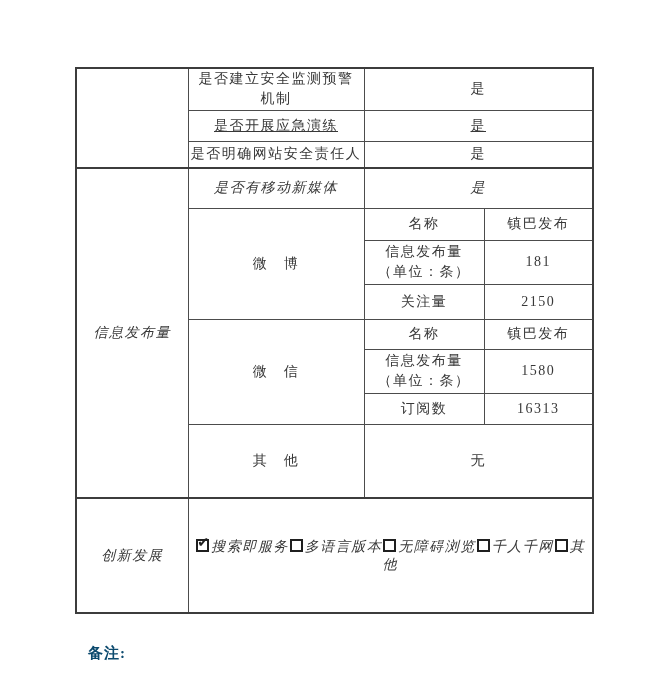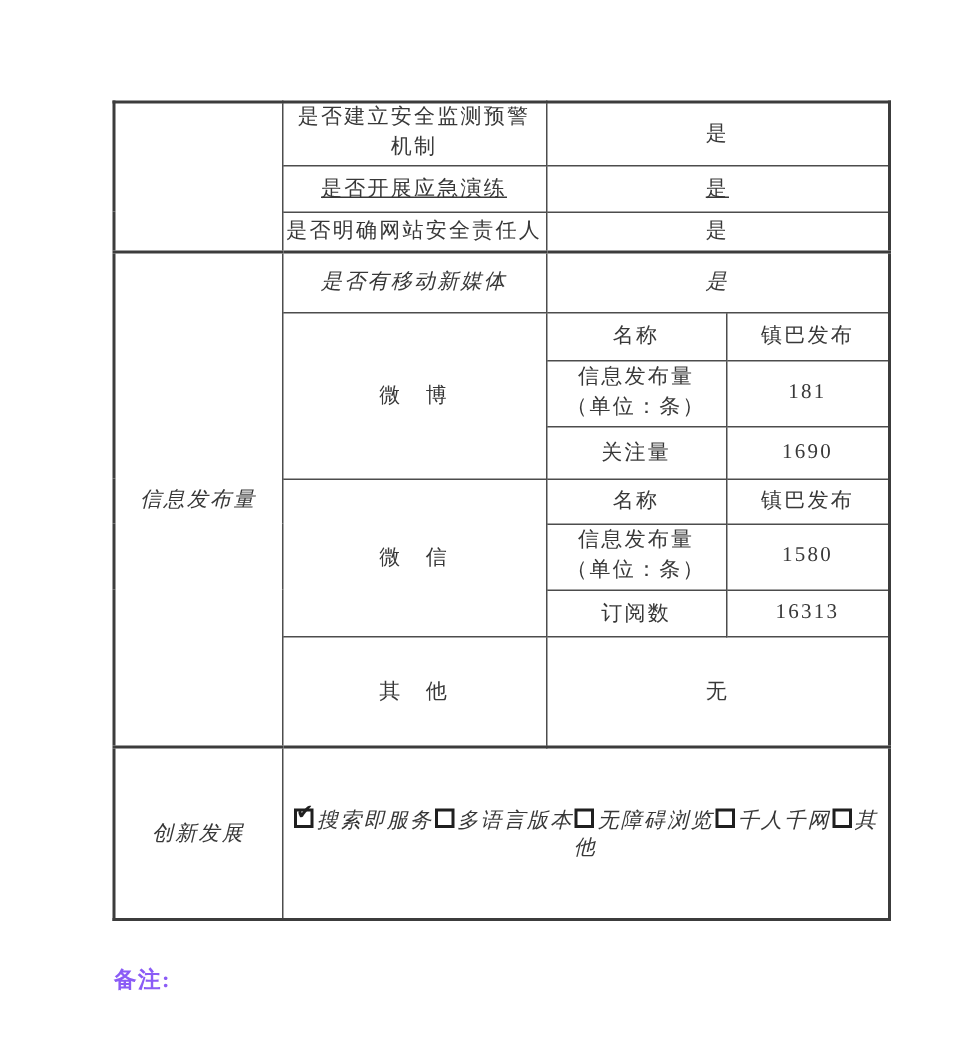--- a/index.html
+++ b/index.html
@@ -73,26 +73,26 @@
     left: -1px;
     top: -7px;
     font-size: 14px;
     font-weight: bold;
     color: #1f1f1f;
     letter-spacing: 0;
     font-family: "DejaVu Sans", sans-serif;
   }
   .remark {
     position: absolute;
-    left: 76px;
+    left: 88px;
     top: 644px;
     font-size: 15px;
     font-weight: bold;
     letter-spacing: 1px;
-    color: #8b5cf6;
+    color: #0c4a6e;
   }
 </style>
 </head>
 <body>
 
 <div class="page">
 
   <table class="report">
     <colgroup>
       <col style="width:112px">
@@ -127,21 +127,21 @@
       <td>名称</td>
       <td>镇巴发布</td>
     </tr>
     <tr class="r6">
       <td class="multiline">信息发布量
 （单位：条）</td>
       <td class="num">181</td>
     </tr>
     <tr class="r7">
       <td>关注量</td>
-      <td class="num">1690</td>
+      <td class="num">2150</td>
     </tr>
     <tr class="r8">
       <td rowspan="3">微　信</td>
       <td>名称</td>
       <td>镇巴发布</td>
     </tr>
     <tr class="r9">
       <td class="multiline">信息发布量
 （单位：条）</td>
       <td class="num">1580</td>

